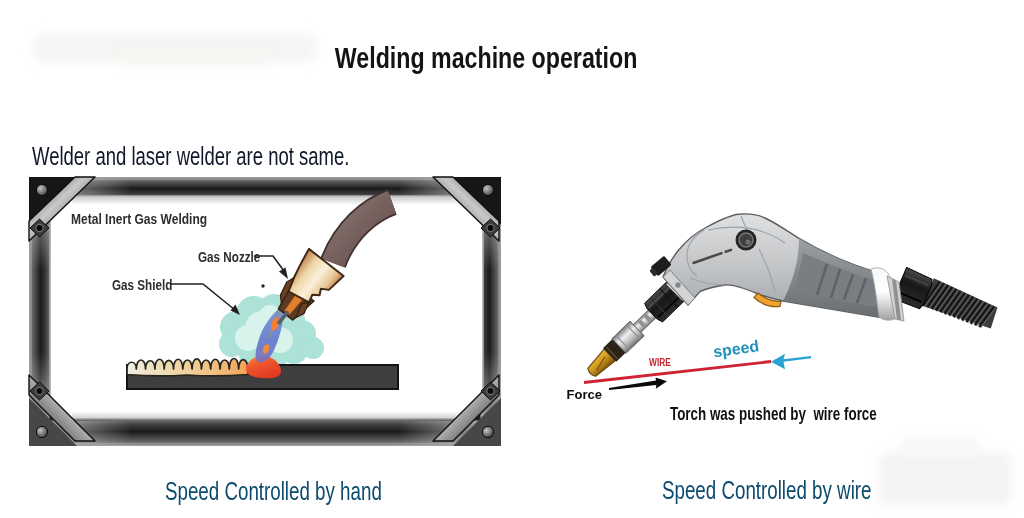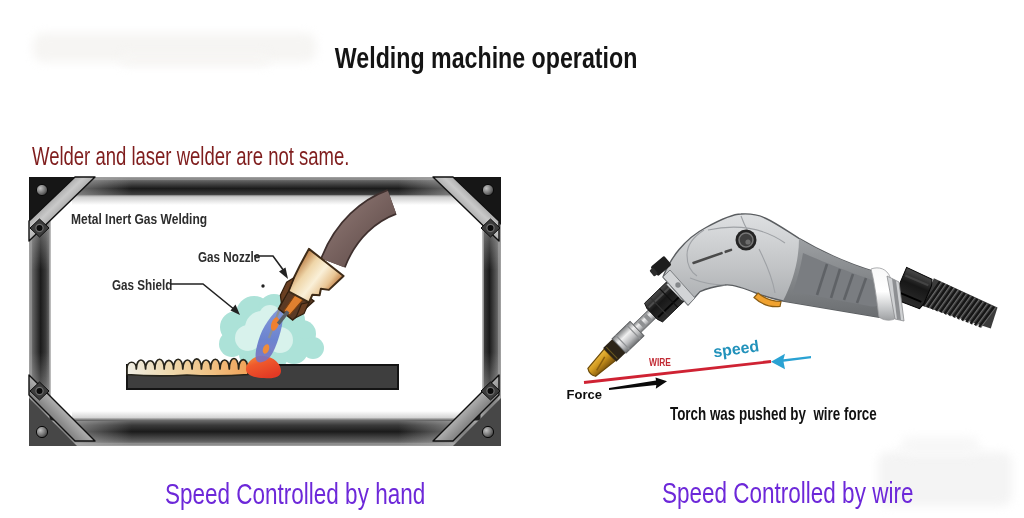--- a/index.html
+++ b/index.html
@@ -1,23 +1,23 @@
 <!DOCTYPE html>
 <html><head>
 <meta charset="utf-8">
 <style>
 html,body{margin:0;padding:0}
 body{width:1024px;height:518px;background:#fff;font-family:"Liberation Sans",sans-serif;overflow:hidden;position:relative}
 .abs{position:absolute}
 .wm{position:absolute;background:#f5f4f2;border-radius:10px;filter:blur(5px)}
 #title{left:-26px;top:42px;width:1024px;text-align:center;font-weight:bold;font-size:29px;color:#141414;letter-spacing:0px}
 #title span{display:inline-block;transform:scaleX(0.80);transform-origin:center}
-#sub{left:32px;top:142px;font-size:25px;color:#7f1d1d}
+#sub{left:32px;top:142px;font-size:25px;color:#0f172a}
 #sub span{display:inline-block;transform:scaleX(0.74);transform-origin:left}
-.cap{font-size:30px;color:#6d28d9;white-space:nowrap}
+.cap{font-size:25px;color:#0c4a6e;white-space:nowrap}
 .cap span{display:inline-block;transform:scaleX(0.75);transform-origin:left}
 </style>
 </head>
 <body>
 
 <div class="wm" style="left:33px;top:33px;width:283px;height:29px;background:#f6f5f3"></div>
 <div class="wm" style="left:120px;top:52px;width:150px;height:14px;background:#f7f6f4"></div>
 <div class="wm" style="left:878px;top:452px;width:134px;height:54px;background:#f4f4f4"></div>
 <div class="wm" style="left:900px;top:437px;width:80px;height:20px;background:#f7f7f7"></div>
 

